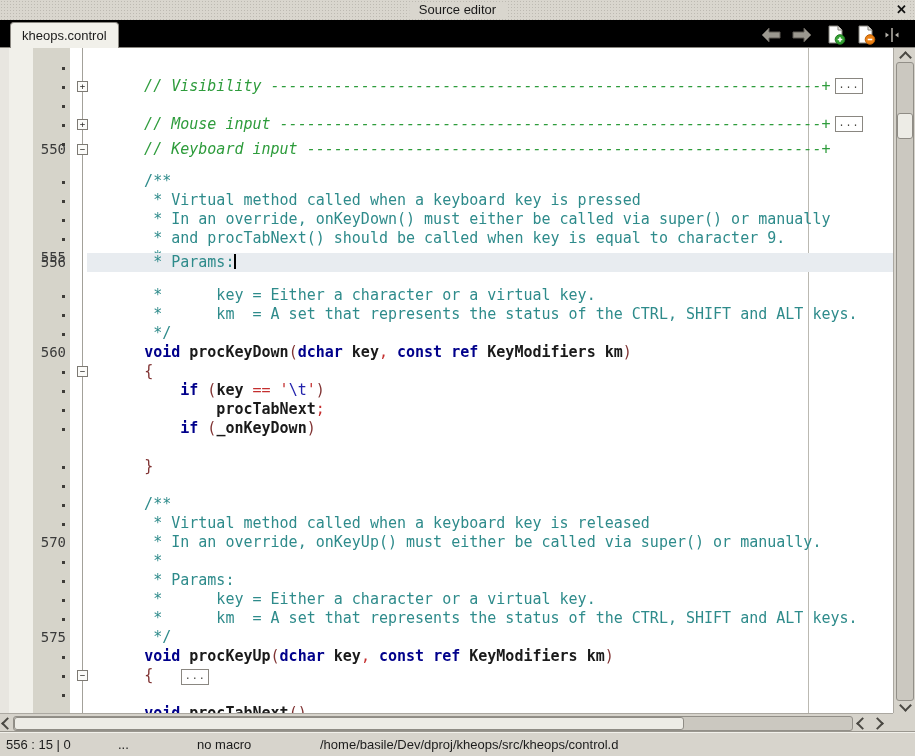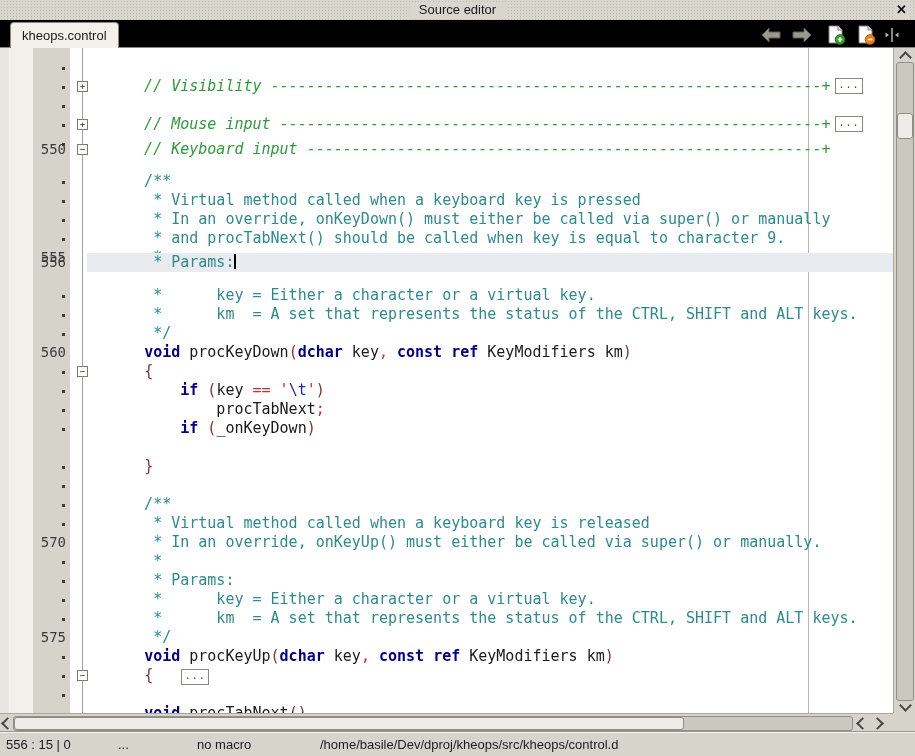--- a/index.html
+++ b/index.html
@@ -33,21 +33,21 @@
   .row{position:absolute;left:0;width:893px;height:19px;}
   .hl{position:absolute;left:87px;top:0;width:806px;height:19px;background:#E8ECF0;}
   .gut{position:absolute;left:33px;top:0;width:33px;height:19px;text-align:right;
     padding-right:2px;font:14px/19px "DejaVu Sans Mono",monospace;color:#3A3A3A;}
   .dotmark{position:absolute;left:62px;top:9px;width:3px;height:3px;background:#3F3D39;}
   .fold{position:absolute;left:77px;top:4px;width:11px;height:11px;border:1px solid #7D7A74;
     background:#FBFBF9;box-sizing:border-box;font:9px/9px "DejaVu Sans Mono",monospace;
     text-align:center;color:#2F2D2A;}
   .codeln{position:absolute;left:87px;top:0;height:19px;white-space:pre;
     font:15px/19px "DejaVu Sans Mono",monospace;color:#1A1A1A;margin-left:21px;}
-  .t-p{color:#1A1A1A;}
+  .t-p{color:#1A1A1A;font-weight:bold;}
   .t-k{color:#00008B;font-weight:bold;}
   .t-c{color:#2E9C3C;font-style:italic;}
   .t-d{color:#2E8B8B;}
   .t-s{color:#803333;}
   .t-o{color:#C42E2E;}
   .t-e{color:#2222AC;}
   .caret{display:inline-block;width:2px;height:15px;background:#000;vertical-align:-2px;}
   .fbox{box-sizing:border-box;border:1px solid #8A8781;width:28px;height:16px;
     font:10px/12px "DejaVu Sans Mono",monospace;color:#4A4843;text-align:center;letter-spacing:1px;}
   .fbox.inline{display:inline-block;margin-left:28px;vertical-align:1px;}

